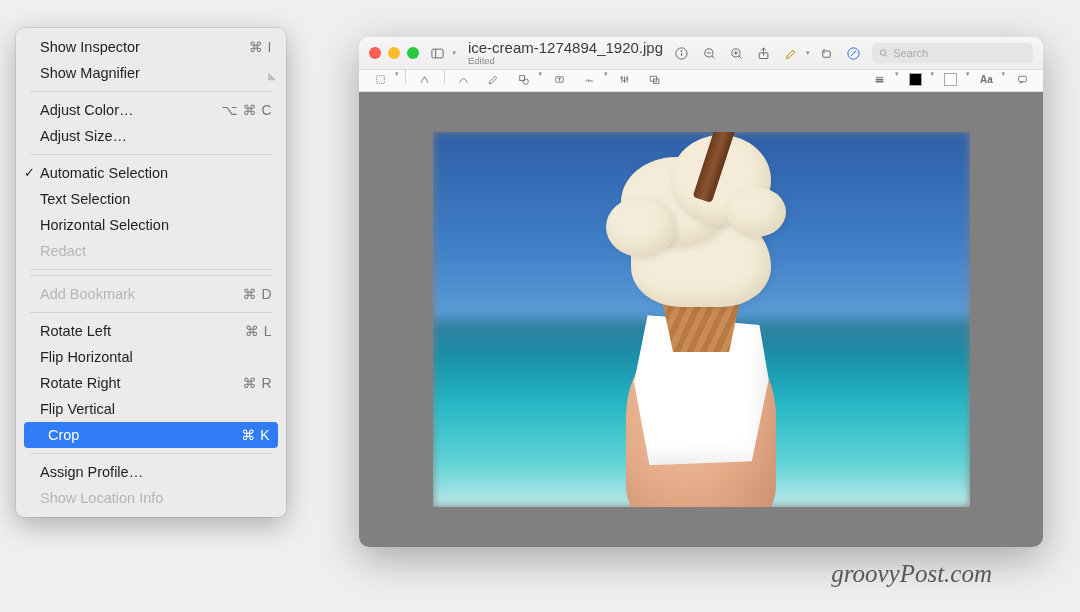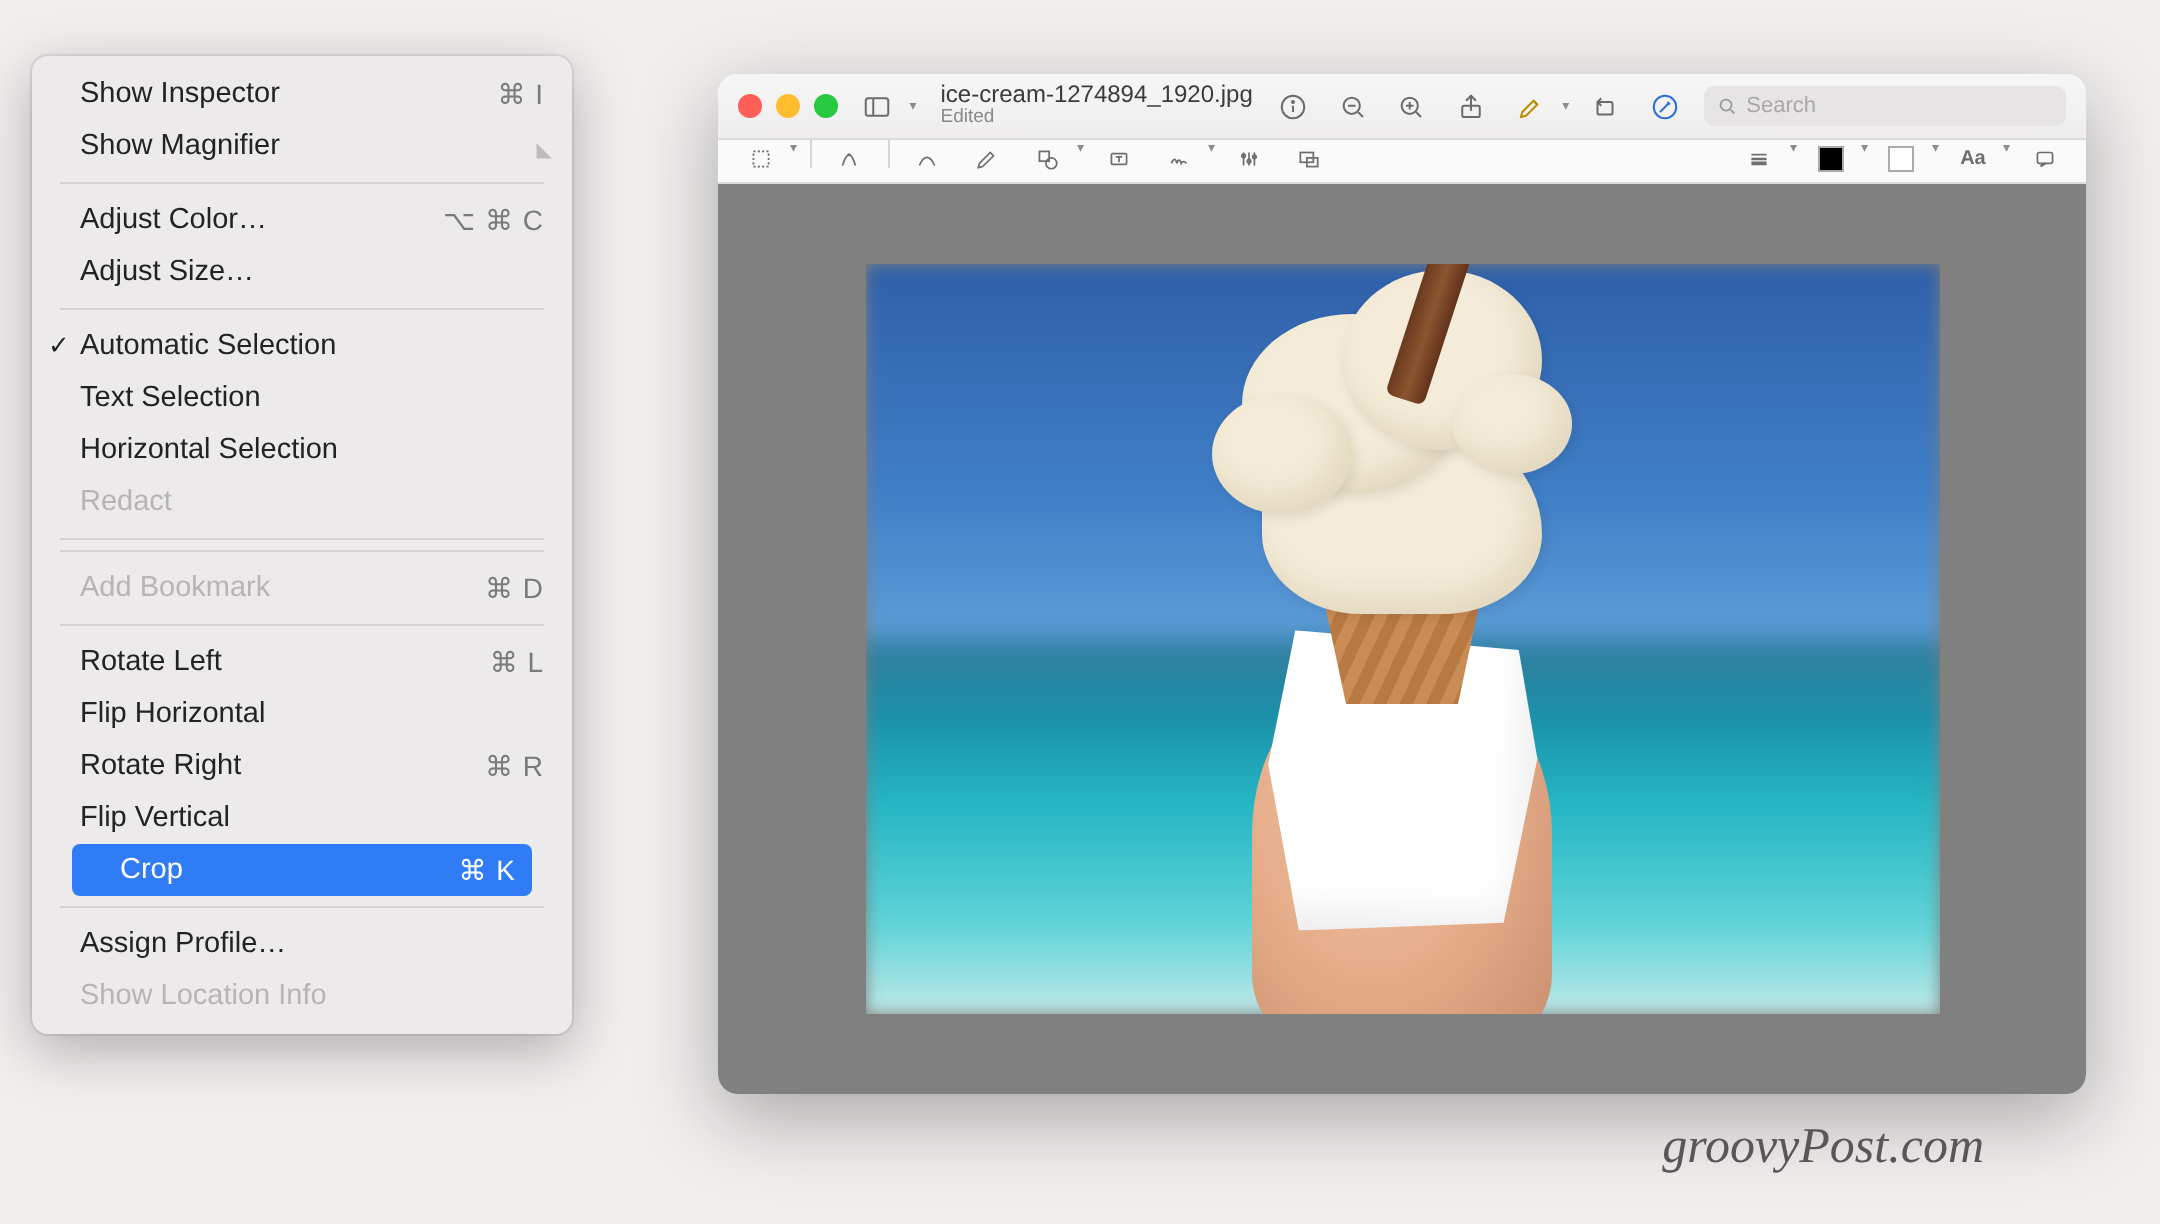--- a/index.html
+++ b/index.html
@@ -29,21 +29,21 @@
     align-items: center;
     padding: 3px 14px 3px 24px;
     height: 26px;
     line-height: 20px;
     cursor: default;
     position: relative;
   }
   .menu .item .label { flex: 1; }
   .menu .item .shortcut { color: #7a7a7a; font-size: 14px; letter-spacing: 0.5px; }
   .menu .item.disabled { color: #b7b4b4; }
-  .menu .item.highlight { background: #2f7cf6; color: #fff; border-radius: 4px; margin: 0 20px; padding-right: 8px;}
+  .menu .item.highlight { background: #2f7cf6; color: #fff; border-radius: 4px; margin: 0 8px; padding-right: 8px;}
   .menu .item.highlight .shortcut { color: #fff; }
   .menu .sep { height: 1px; background: #d5d2d2; margin: 5px 14px; }
   .menu .check::before {
     content: "✓";
     position: absolute;
     left: 8px;
     font-size: 13px;
     color: #222;
   }
   .menu .chevron { color: #6a6a6a; font-size: 12px; }
@@ -72,21 +72,21 @@
   .traffic { display:flex; gap:7px; }
   .dot { width:12px; height:12px; border-radius:50%; }
   .dot.red{background:#ff5f57;} .dot.yellow{background:#febc2e;} .dot.green{background:#28c840;}
   .tb-btn {
     display:flex; align-items:center; justify-content:center;
     width:22px; height:20px; border-radius:4px;
     color:#6b6b6b;
   }
   .tb-btn svg { width:15px; height:15px; }
   .title-block { flex:0 0 auto; margin-left:4px; margin-right:auto; line-height:1.1; }
-  .title-block .fname { font-size:12px; color:#3b3b3b; font-weight:500; }
+  .title-block .fname { font-size:15px; color:#3b3b3b; font-weight:500; }
   .title-block .status { font-size:9.5px; color:#8a8a8a; }
   .search-wrap {
     display:flex; align-items:center; gap:4px;
     background:#e6e4e5; border-radius:5px;
     height:20px; padding:0 6px; width:200px;
     color:#9a9a9a;
   }
   .search-wrap input {
     border:none; outline:none; background:transparent;
     font-size:11px; width:100%; color:#333;

